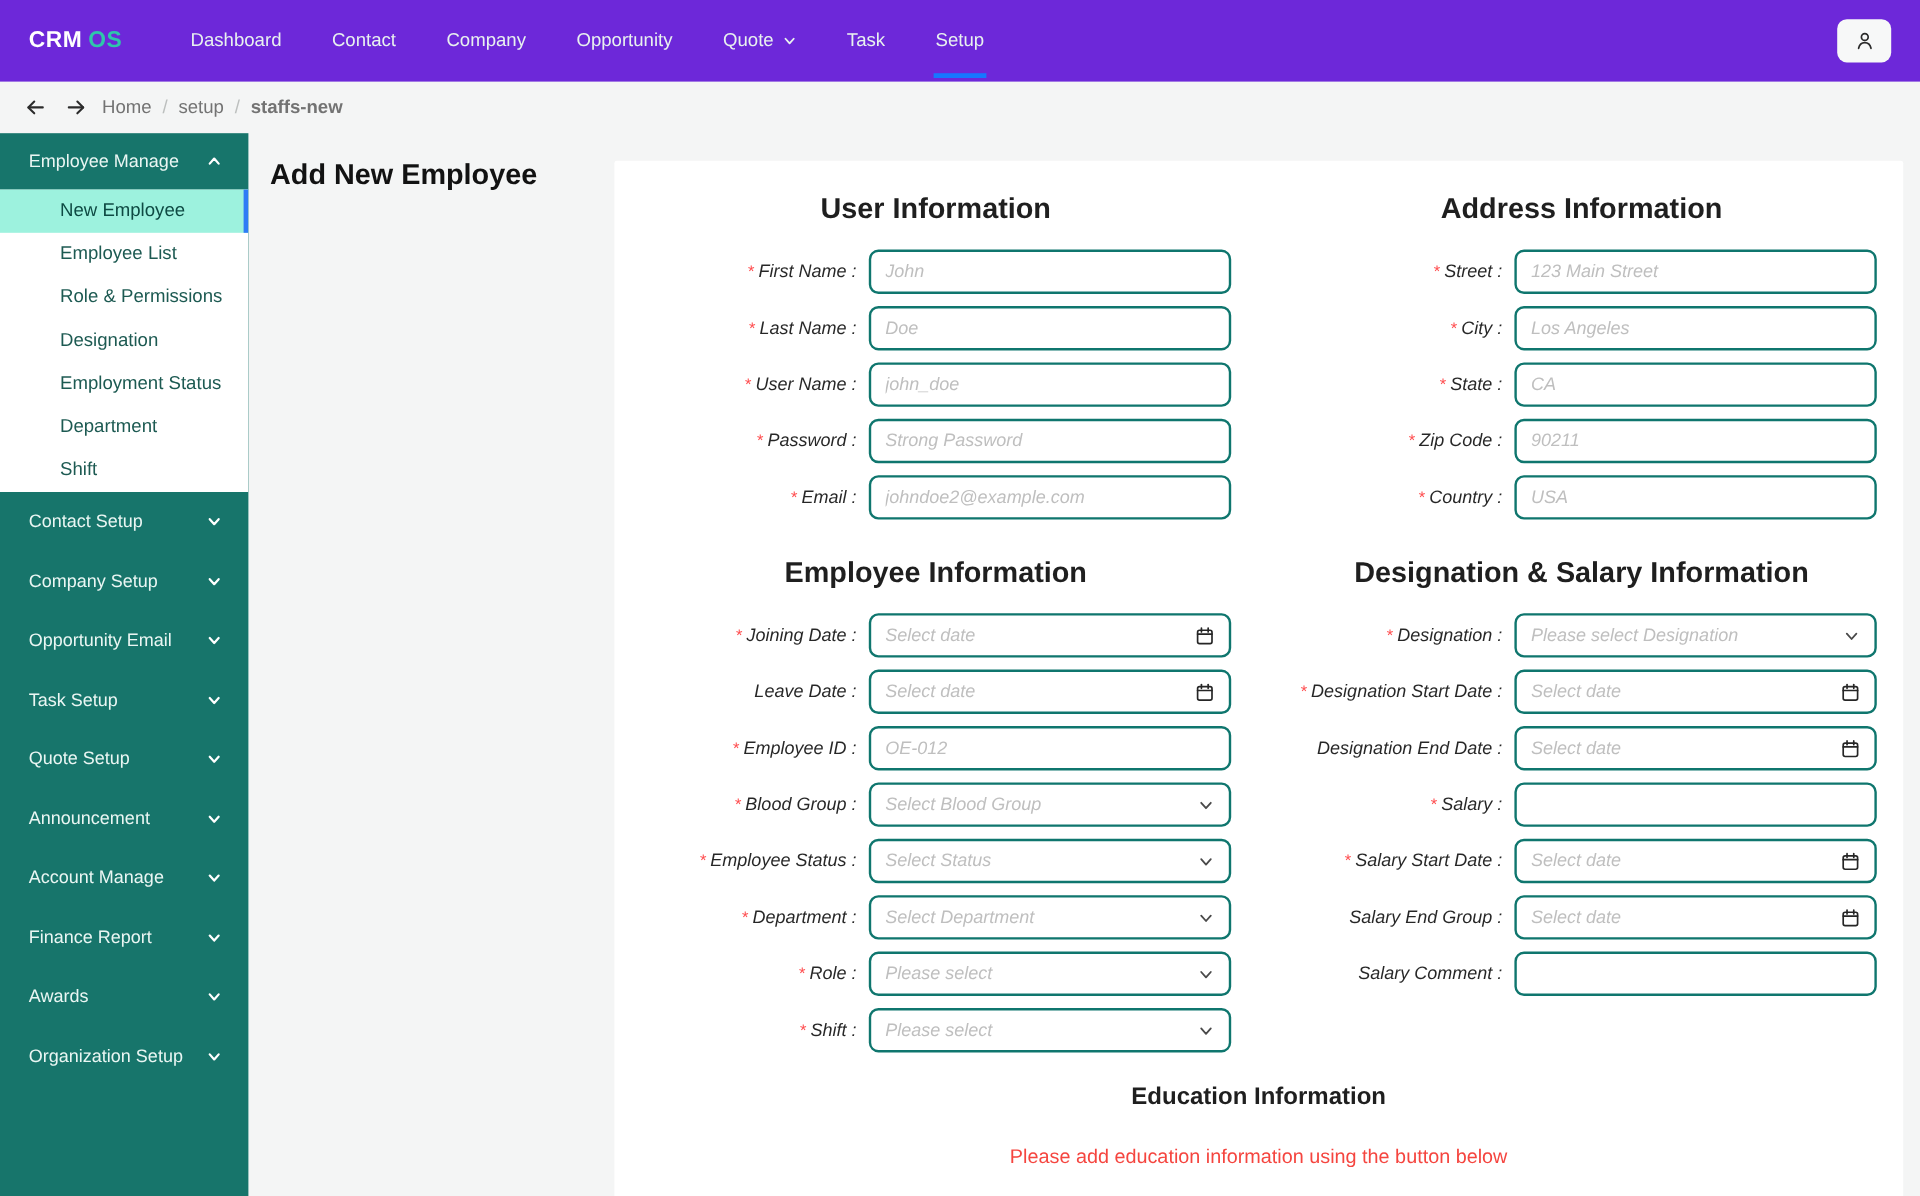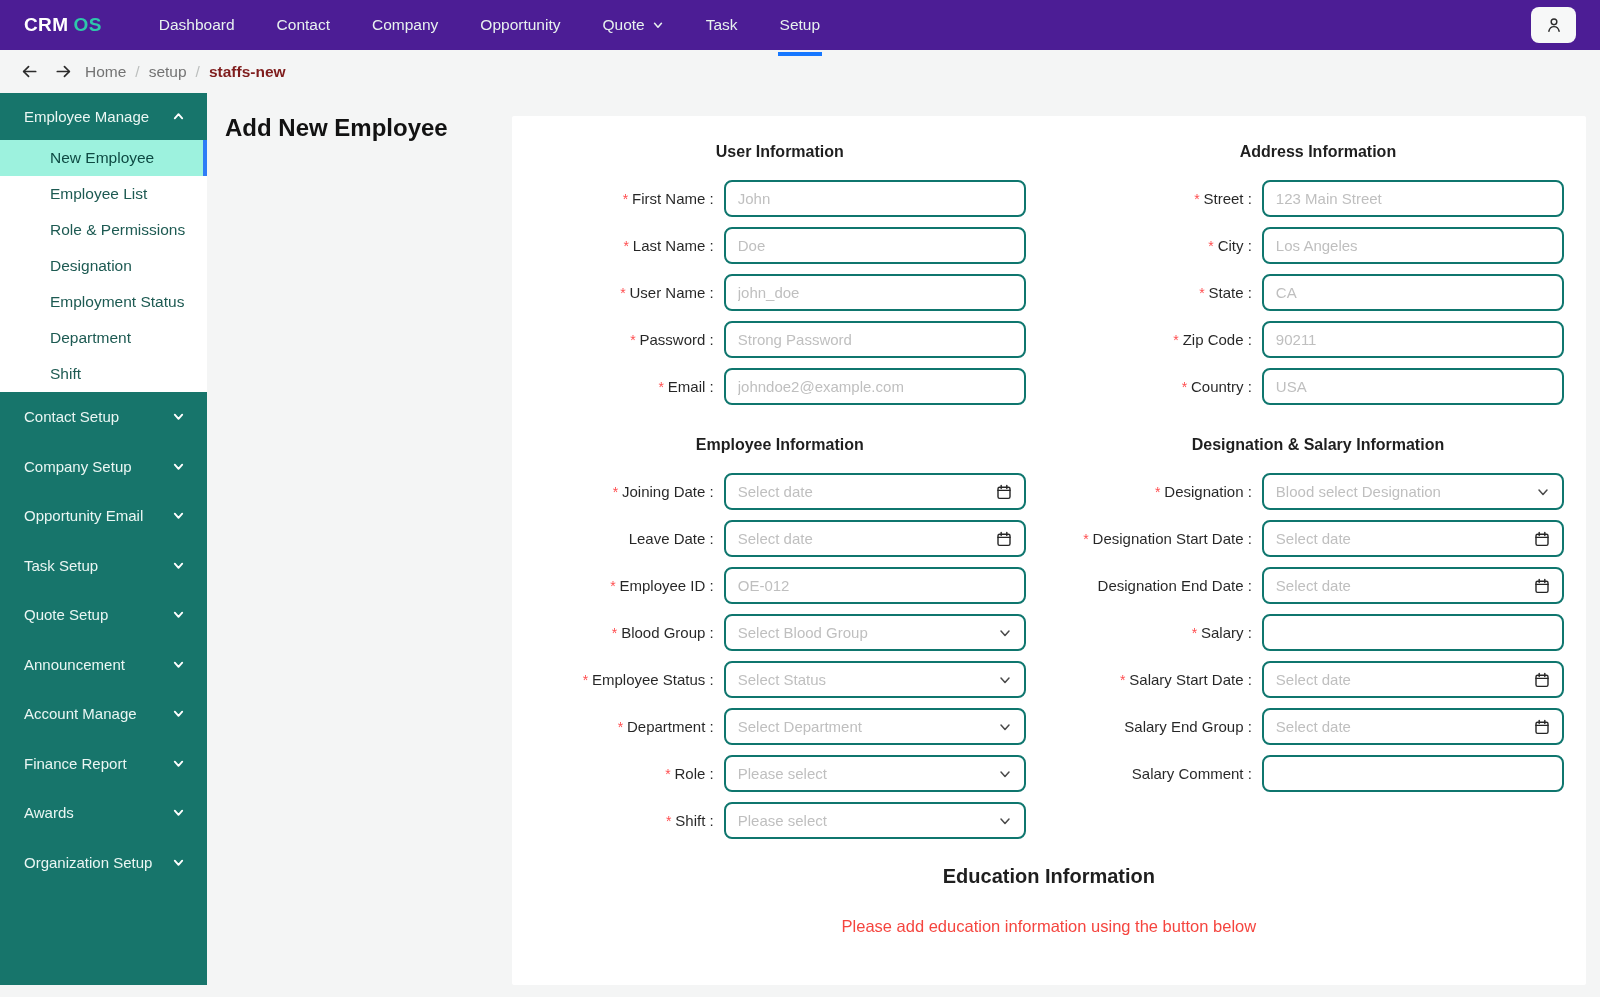--- a/index.html
+++ b/index.html
@@ -5,21 +5,21 @@
   * { box-sizing: border-box; }
   html,body { margin:0; padding:0; }
   body {
     width:1600px; height:997px; overflow:hidden;
     font-family:"Liberation Sans", sans-serif;
     background:#f4f5f5; color:#222;
   }
 
   
   .navbar {
-    height:50px; background:#4c1d95; display:flex; align-items:center;
+    height:68px; background:#6d28d9; display:flex; align-items:center;
     padding:0 24px; position:relative;
   }
   .logo { font-size:19px; font-weight:bold; color:#ffffff; letter-spacing:.4px; white-space:nowrap; }
   .logo .os { color:#2ec7aa; margin-left:5px; }
   .nav-items { display:flex; margin-left:36px; height:62px; }
   .nav-item {
     color:#e8f1ef; font-size:15.5px; padding:0 21px; display:flex; align-items:center;
     gap:7px; cursor:pointer; position:relative; white-space:nowrap;
   }
   .nav-item .chev { display:flex; align-items:center; color:#e8f1ef; }
@@ -33,21 +33,21 @@
   }
 
   
   .breadcrumb-bar {
     height:43px; display:flex; align-items:center; gap:9px; padding:0 17px;
     background:#f4f5f5; font-size:15.5px;
   }
   .nav-arrow { display:flex; align-items:center; color:#2b2b2b; cursor:pointer; padding:0 3px; }
   .crumb { color:#737373; cursor:pointer; }
   .crumb-sep { color:#bcbfbe; }
-  .crumb.current { color:#7f1d1d; font-weight:600; cursor:default; }
+  .crumb.current { color:#737373; font-weight:600; cursor:default; }
 
   
   .layout { display:flex; height:892px; }
 
   
   .sidebar { width:207px; flex-shrink:0; background:#17756b; display:flex; flex-direction:column; overflow:hidden; }
   .side-section {
     height:49.5px; flex-shrink:0; display:flex; align-items:center; justify-content:space-between;
     padding:0 22px 0 24px; color:#eaf6f3; font-size:15px; cursor:pointer; white-space:nowrap;
   }
@@ -65,22 +65,22 @@
   
   .main { flex:1; display:flex; flex-direction:row; overflow:hidden;gap:32px; }
   .page-title {
     margin:21px 14px 0 18px; text-align:center; font-size:24px; font-weight:bold; color:#121212;
   }
   .card {
     margin:23px 14px 0 18px; background:#ffffff; border-radius:2px; flex:1;
     padding:6px 22px 0 22px; overflow:hidden;
   }
   .form-grid { display:grid; grid-template-columns:1fr 1fr; column-gap:46px; }
-  .sec-h { text-align:center; font-size:16px; font-weight:600; color:#1f1f1f; margin:21px 0 19px; }
-  .frow { display:flex; align-items:center; margin-bottom:10px; }
+  .sec-h { text-align:center; font-size:24px; font-weight:600; color:#1f1f1f; margin:21px 0 19px; }
+  .frow { display:flex; align-items:center; margin-bottom:10px;font-style:italic; }
   .flabel {
     width:190px; flex-shrink:0; text-align:right; padding-right:10px;
     font-size:15px; color:rgba(0,0,0,.85); white-space:nowrap;
   }
   .flabel::after { content:' :'; }
   .req .flabel::before { content:'* '; color:#ff4d4f; font-size:14px; }
   .fbox {
     flex:1; height:37px; border:2px solid #0f766e; border-radius:8px; background:#fff;
     display:flex; align-items:center; padding:0 12px; cursor:text;
   }
@@ -439,21 +439,21 @@
                 </span>
             </div>
           </div>
         </div>
 
         <div>
           <h2 class="sec-h">Designation &amp; Salary Information</h2>
           <div class="frow req">
             <label class="flabel">Designation</label>
             <div class="fbox select">
-              <span class="ph">Blood select Designation</span>
+              <span class="ph">Please select Designation</span>
               <span class="suffix chev">
                   <svg width="14" height="14" viewBox="0 0 14 14" fill="none" stroke="currentColor" stroke-width="1.5" stroke-linecap="round" stroke-linejoin="round">
                     <polyline points="3,5 7,9.5 11,5"></polyline>
                   </svg>
                 </span>
             </div>
           </div>
           <div class="frow req">
             <label class="flabel">Designation Start Date</label>
             <div class="fbox date">

